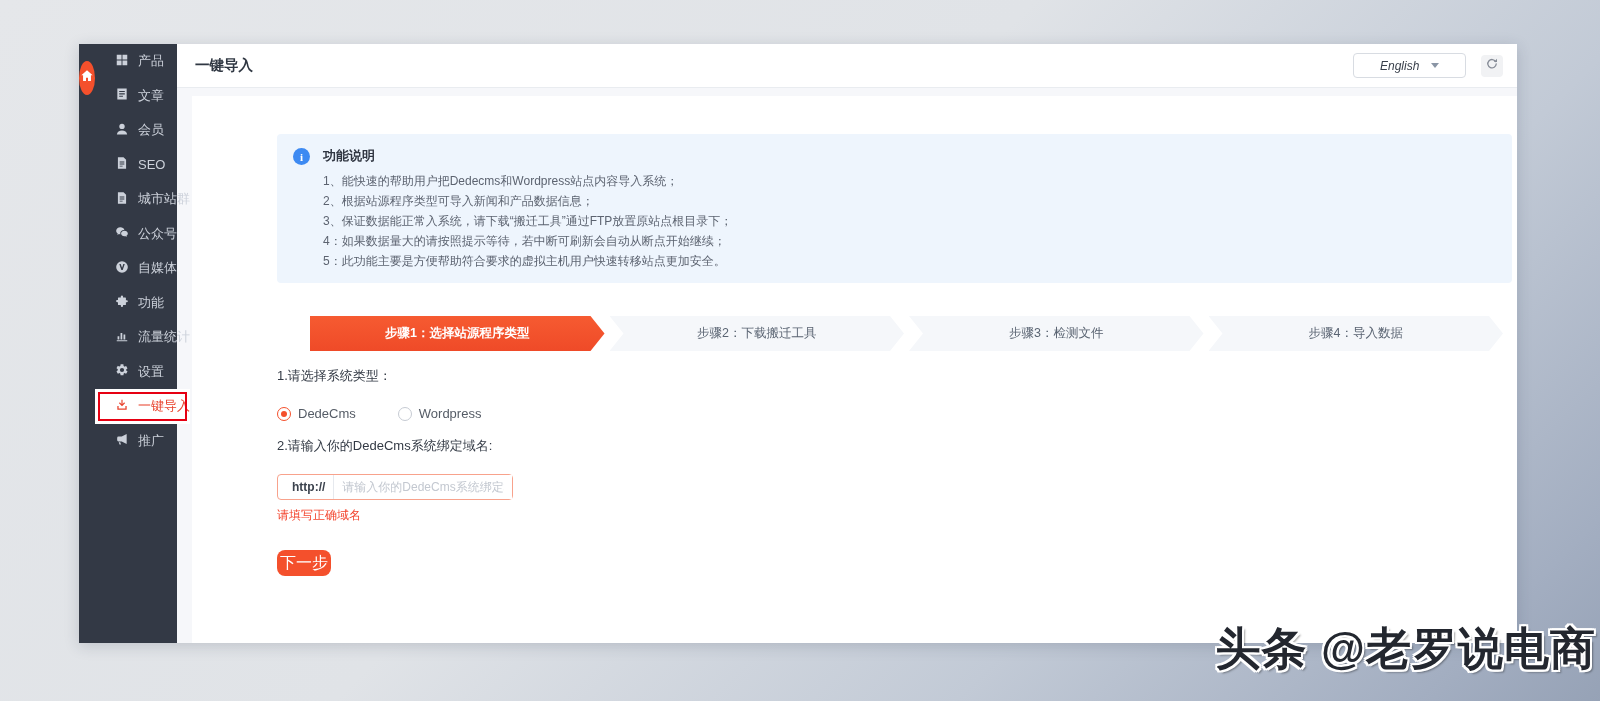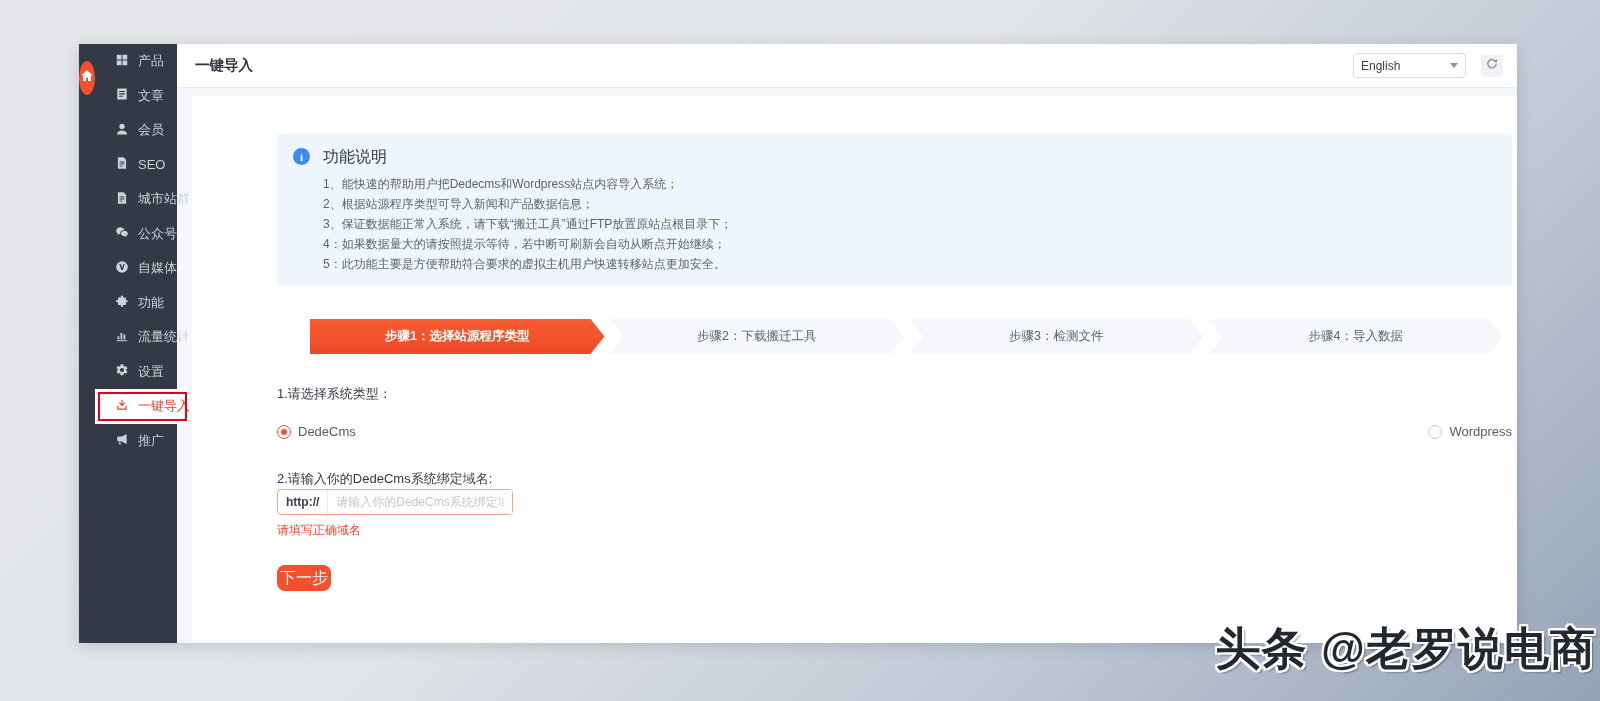--- a/index.html
+++ b/index.html
@@ -25,56 +25,56 @@
   .annot{ display:none; position:absolute; left:3px; right:3px; top:3px; bottom:3px;
     border:2px solid var(--annotation-red,#e60012); pointer-events:none; }
   .nav-item.active .annot{ display:block; }
   
   .main{ flex:1; display:flex; flex-direction:column; min-width:0; }
   .topbar{ height:44px; background:#fff; border-bottom:1px solid #e9ecf0;
     display:flex; align-items:center; padding:0 14px 0 18px; flex:none; }
   .page-title{ font-size:14.5px; font-weight:bold; color:#2f3742; }
   .topbar-right{ margin-left:auto; display:flex; align-items:center; }
   .lang-select{ width:113px; height:25px; border:1px solid #d8dce2; border-radius:4px;
-    display:flex; align-items:center; padding:0 7px; font-size:12px; color:#3a414c;
-    background:#fff; cursor:pointer; }
+    display:flex; align-items:center; padding:0 26px; font-size:12px; color:#3a414c;
+    background:#fff; cursor:pointer;font-style:italic; }
   .caret{ margin-left:auto; width:0; height:0; border-left:4.5px solid transparent;
     border-right:4.5px solid transparent; border-top:5px solid #8a95a5; }
   .refresh-btn{ width:22px; height:22px; margin-left:15px; border:none; border-radius:4px;
     background:#f1f2f4; color:#858b96; display:flex; align-items:center; justify-content:center; cursor:pointer; }
   .refresh-btn svg{ width:14px; height:14px; }
   
   .content{ flex:1; background:#f6f7fa; padding:8px 0 0 15px; min-height:0; }
   .panel{ background:#fff; width:100%; height:100%; padding:38px 5px 0 85px; overflow:hidden; }
   .notice{ background:var(--notice-bg,#eef5fd); border-radius:4px; width:100%;
     padding:13px 16px 12px; display:flex; gap:13px; }
   .info-icon{ width:17px; height:17px; border-radius:50%; background:var(--info-blue,#3d8af2);
     color:#fff; font-size:11px; font-weight:bold; font-family:"Liberation Serif","DejaVu Serif",serif;
     display:flex; align-items:center; justify-content:center; flex:none; margin-top:1px; }
-  .notice-title{ font-size:16px; font-weight:normal; color:#303642; margin-bottom:6px; }
+  .notice-title{ font-size:13px; font-weight:bold; color:#303642; margin-bottom:6px; }
   .notice-line{ font-size:12px; color:#5c6370; line-height:20px; }
   
   .steps{ display:flex; margin-top:33px; height:35px; width:calc(100% - 9px);padding-left:33px; }
   .step{ flex:1; margin-right:5px; background:#f5f7fa; color:#5a6472; font-size:12.5px;
     display:flex; align-items:center; justify-content:center;
     clip-path:polygon(0 0, calc(100% - 14px) 0, 100% 50%, calc(100% - 14px) 100%, 0 100%, 14px 50%); }
   .step.first{ clip-path:polygon(0 0, calc(100% - 14px) 0, 100% 50%, calc(100% - 14px) 100%, 0 100%); }
   .step:last-child{ margin-right:0; }
   .step.active{ background:linear-gradient(180deg,#f65b31,#ef4a28); color:#fff; font-weight:bold; }
   
-  .q-label{ font-size:13px; color:#333a45; margin-top:31px; }
-  .radio-row{ display:flex; gap:30px; margin-top:21px; align-items:center;justify-content:space-between; }
+  .q-label{ font-size:13px; color:#333a45; margin-top:16px; }
+  .radio-row{ display:flex; gap:42px; margin-top:21px; align-items:center; }
   .radio{ display:flex; align-items:center; gap:7px; font-size:13px; color:#555c66; cursor:pointer; }
   .radio-circle{ width:14px; height:14px; border-radius:50%; border:1px solid #c6cbd3;
     background:#fff; position:relative; flex:none; }
   .radio.active .radio-circle{ border-color:var(--accent,#f4502c); }
   .radio.active .radio-circle::after{ content:""; position:absolute; left:3px; top:3px;
     width:6px; height:6px; border-radius:50%; background:var(--accent,#f4502c); }
-  .url-group{ margin-top:1px; width:236px; height:26px; border:1px solid #f8a28c;
-    border-radius:4px; display:flex; align-items:stretch; background:#fff; }
+  .url-group{ margin-top:19px; width:236px; height:26px; border:1px solid #f8a28c;
+    border-radius:4px; display:flex; align-items:stretch; background:#fff;padding-left:6px; }
   .url-prefix{ padding:0 8px; display:flex; align-items:center; font-size:12px;
     font-weight:bold; color:#3c434e; border-right:1px solid #e6e9ee; }
   .url-group input{ flex:1; min-width:0; border:none; outline:none; padding:0 8px;
     font-size:12px; color:#333; font-family:inherit; }
   .url-group input::placeholder{ color:#c3c8d0; }
   .error-text{ margin-top:7px; font-size:12px; color:var(--error-red,#f3452e);font-family:Liberation Mono, monospace; }
   .next-btn{ margin-top:26px; width:54px; height:26px; background:var(--accent,#f4502c);
     color:#fff; border:none; border-radius:8px; font-size:16px; cursor:pointer; font-family:inherit; }
   
   .watermark{ position:absolute; right:4px; top:619px; font-size:45px; font-weight:bold;

